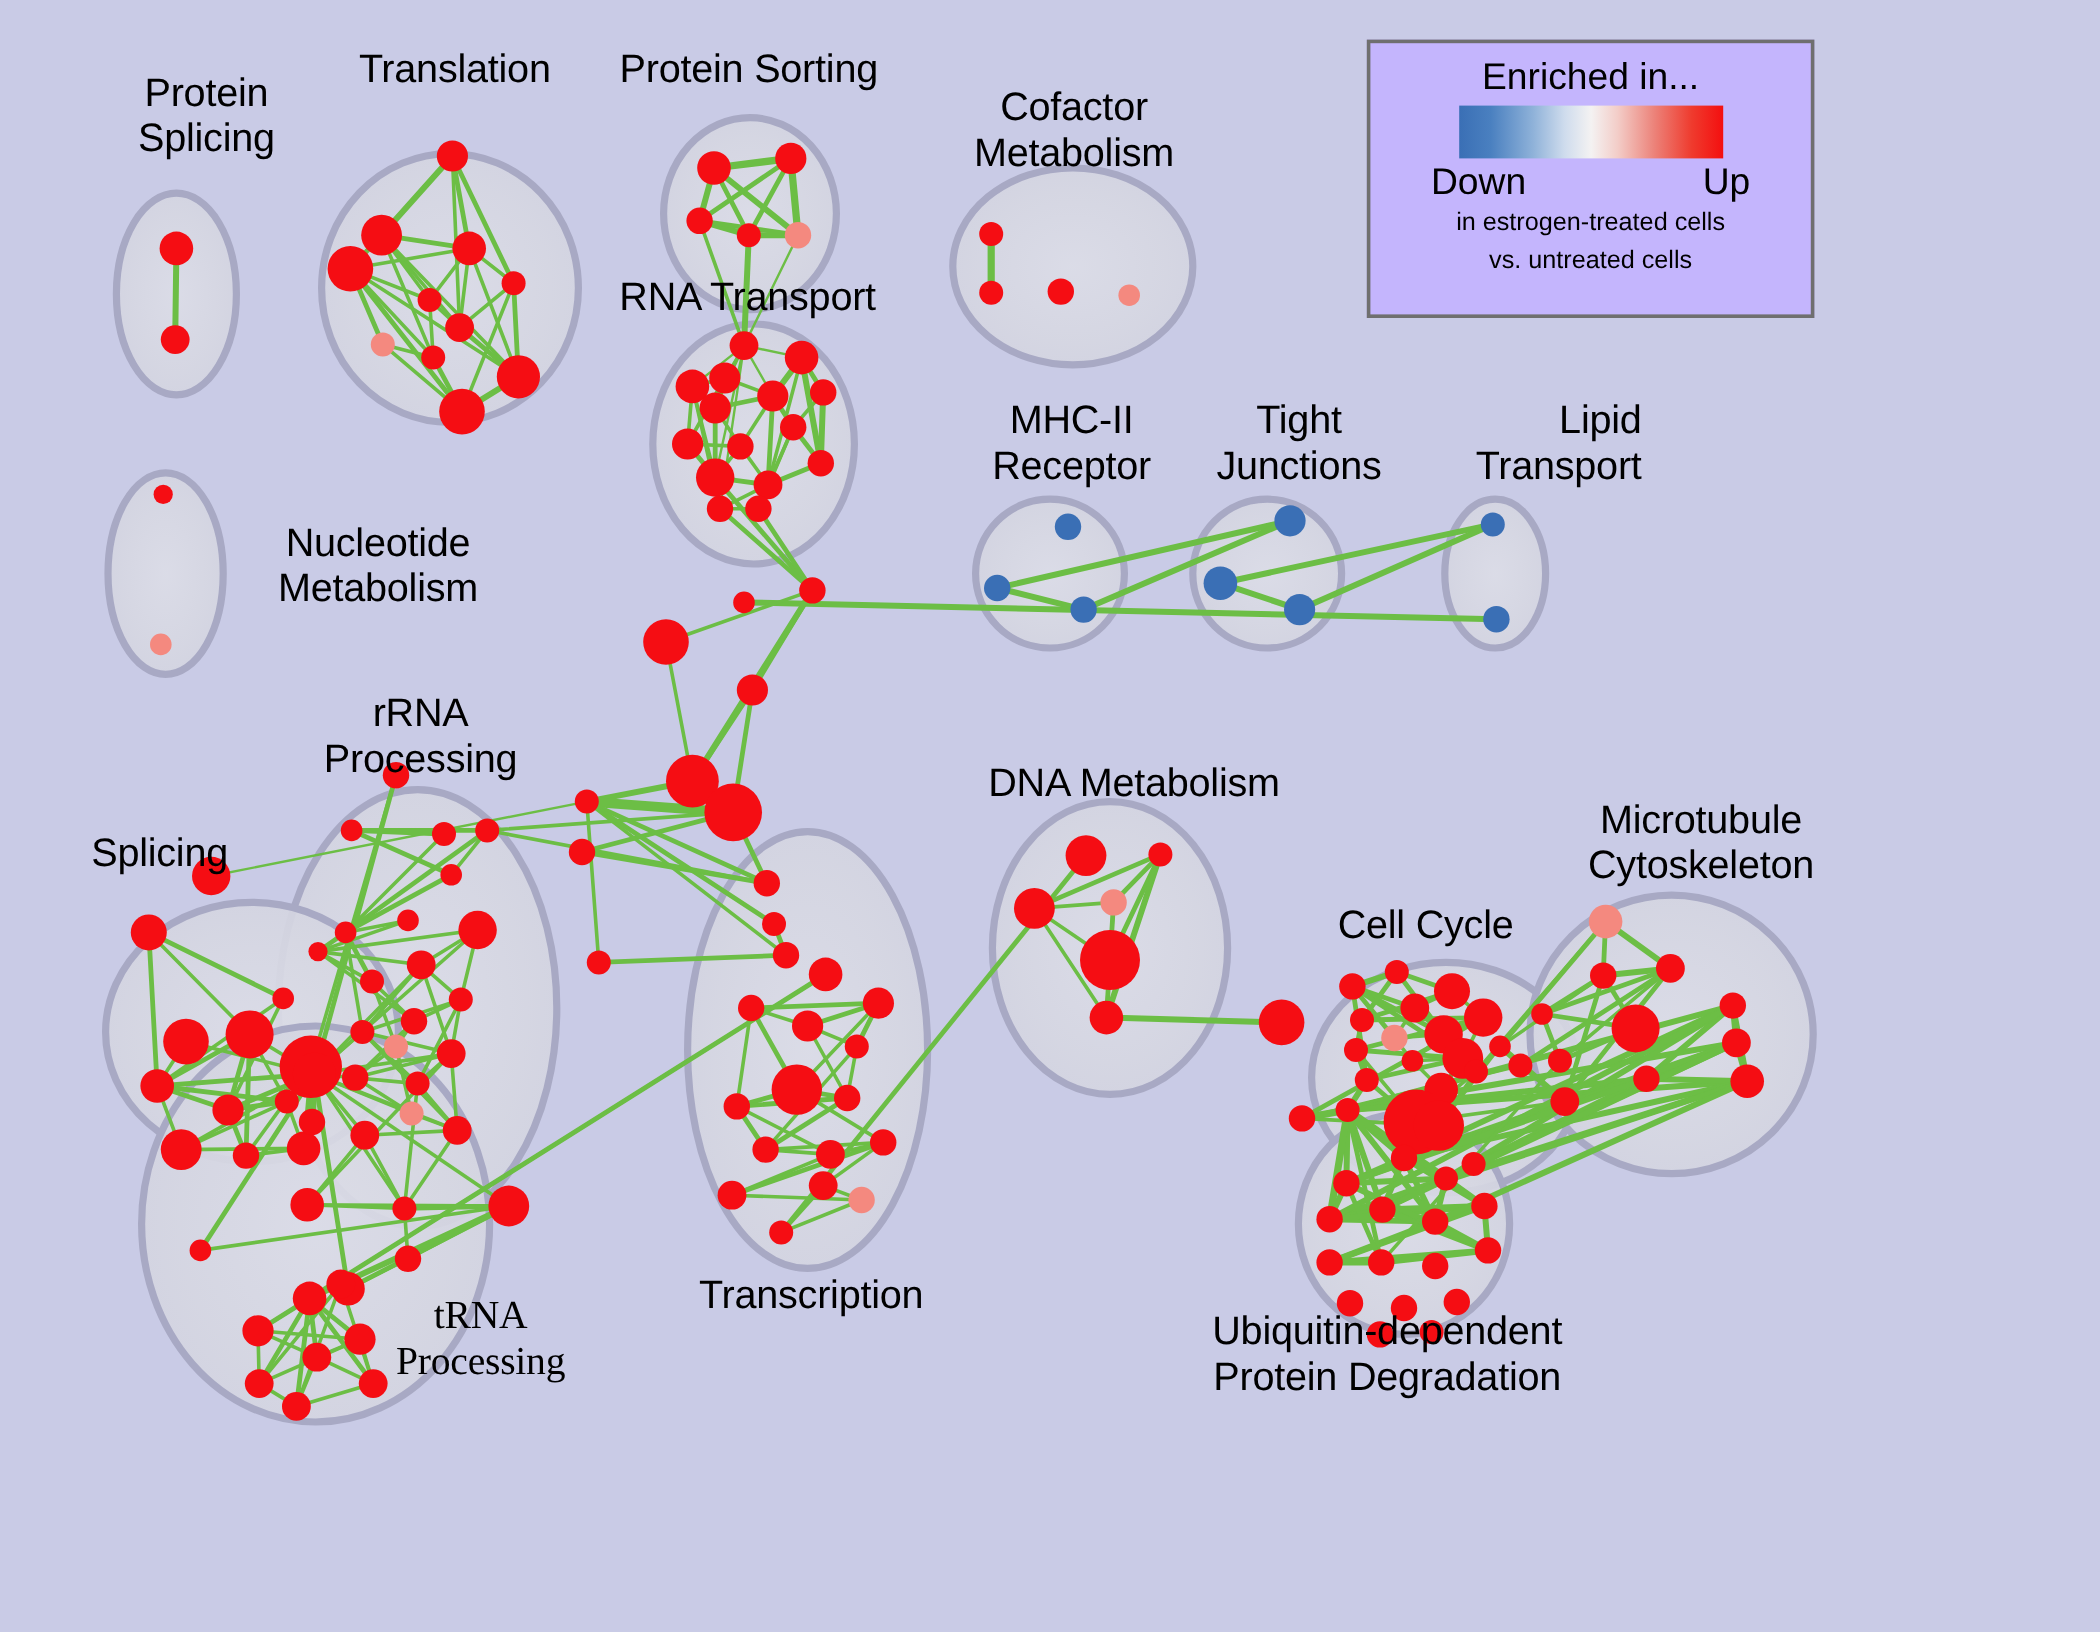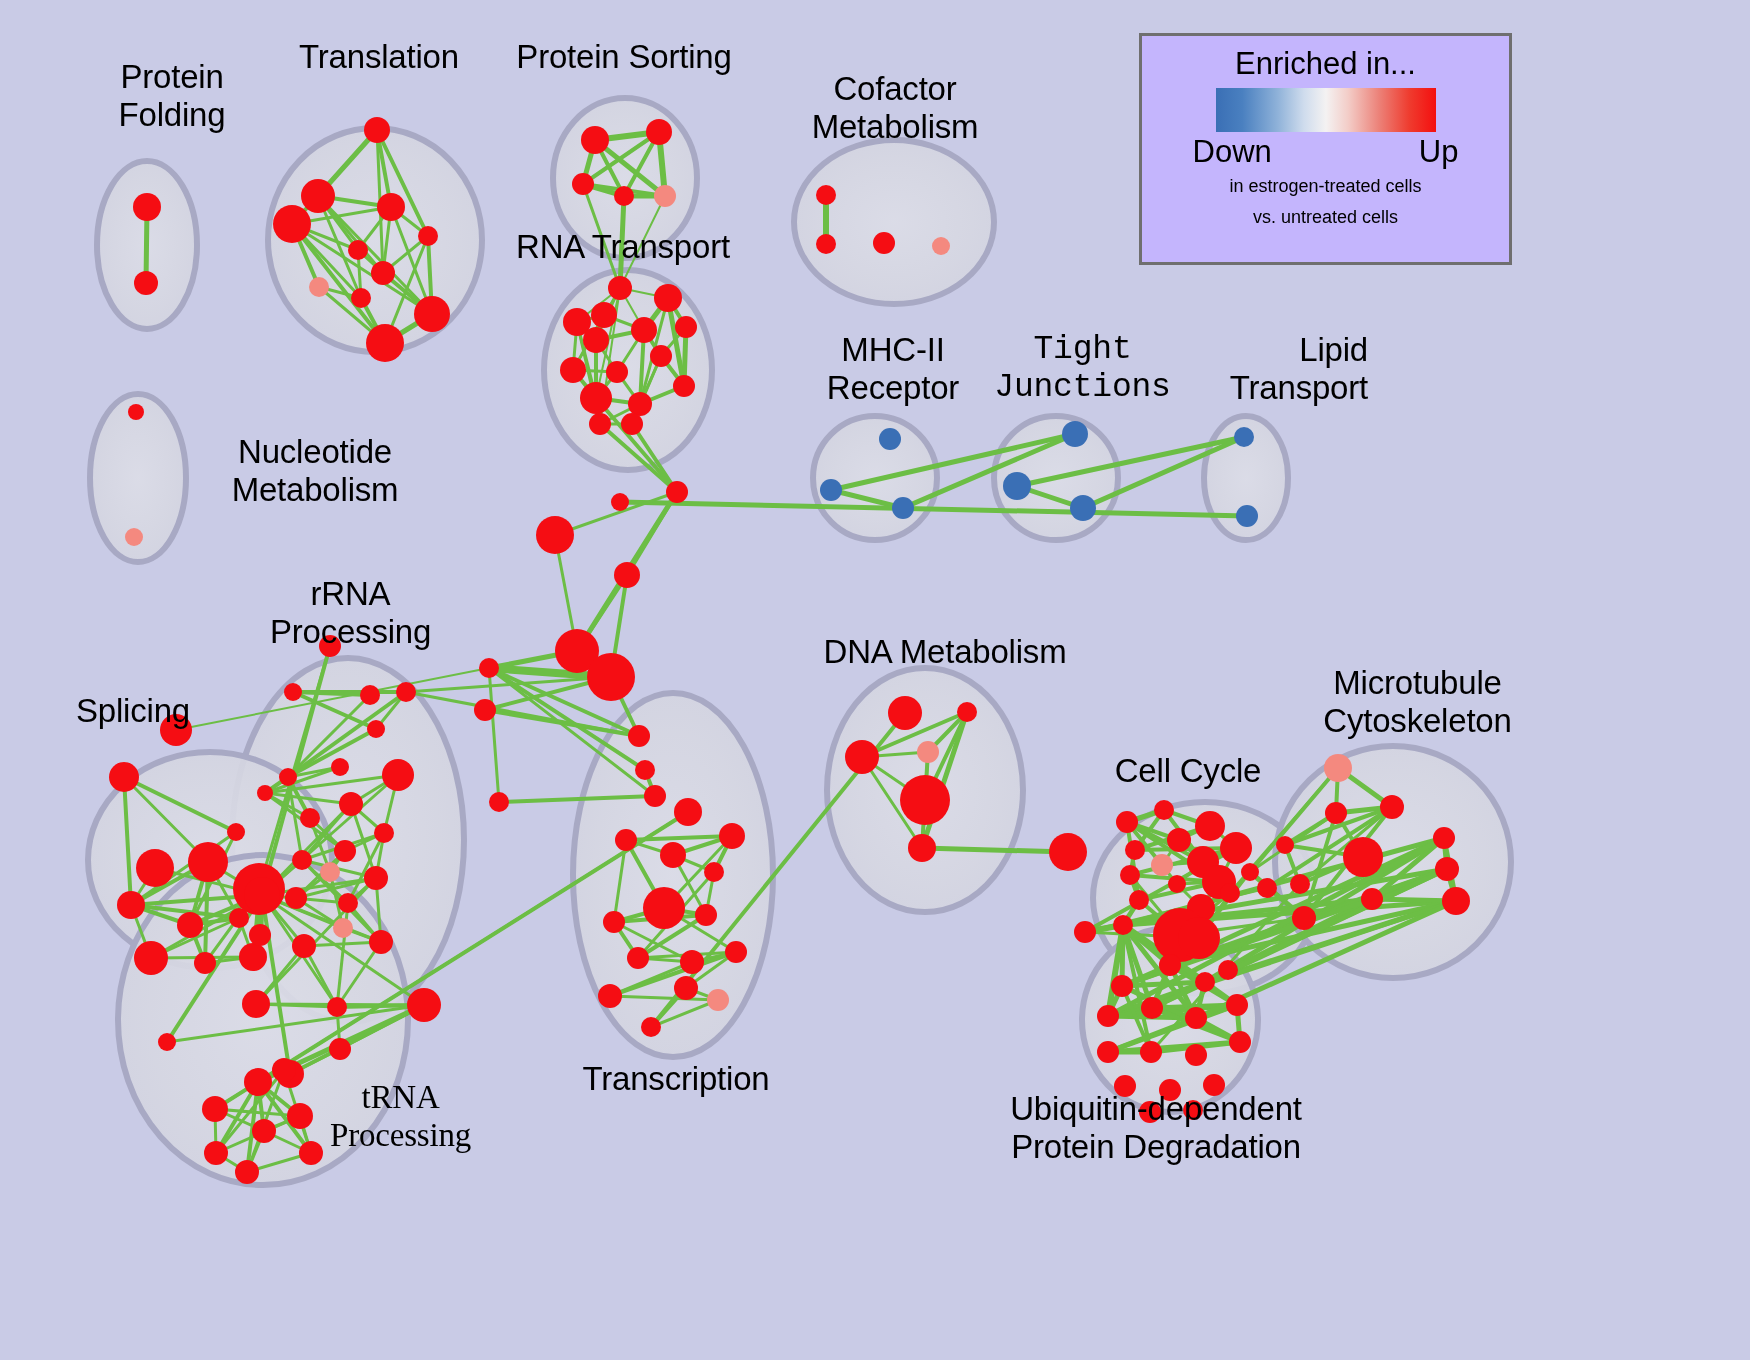--- a/index.html
+++ b/index.html
@@ -66,21 +66,21 @@
   #legend .legend-ends {
     margin-top: 2px;
     width: 266px;
     display: flex;
     justify-content: space-between;
     font-size: 31px;
     line-height: 36px;
   }
   #legend .legend-sub {
     margin-top: 1px;
-    font-size: 18px;
+    font-size: 21px;
     line-height: 30px;
     text-align: left;
   }
 </style>
 </head>
 <body>
 
 <div id="stage">
   <svg id="net" viewBox="0 0 1750 1360" preserveAspectRatio="none" xmlns="http://www.w3.org/2000/svg">
     <defs>
@@ -685,31 +685,31 @@
         <circle cx="1170" cy="1090" r="11" fill="#f50d13"></circle>
         <circle cx="1214" cy="1085" r="11" fill="#f50d13"></circle>
         <circle cx="1150" cy="1112" r="11" fill="#f50d13"></circle>
         <circle cx="1193" cy="1110" r="10" fill="#f50d13"></circle>
         <circle cx="1228" cy="970" r="10" fill="#f50d13"></circle>
       </g>
   </svg>
 
   <div id="labels">
       <div class="cluster-label" style="left: 82px; top: 58px; width: 180px;">Protein
-Folding</div>
+Splicing</div>
       <div class="cluster-label" style="left: 284px; top: 38px; width: 190px;">Translation</div>
       <div class="cluster-label" style="left: 505px; top: 38px; width: 238px;">Protein Sorting</div>
       <div class="cluster-label" style="left: 508px; top: 228px; width: 230px;">RNA Transport</div>
       <div class="cluster-label" style="left: 790px; top: 70px; width: 210px;">Cofactor
 Metabolism</div>
       <div class="cluster-label" style="left: 200px; top: 433px; width: 230px;">Nucleotide
 Metabolism</div>
       <div class="cluster-label" style="left: 803px; top: 331px; width: 180px;">MHC-II
 Receptor</div>
-      <div class="cluster-label" style="left: 990px; top: 331px; width: 185px; font-family: Liberation Mono, monospace;">Tight
+      <div class="cluster-label" style="left: 990px; top: 331px; width: 185px;">Tight
 Junctions</div>
       <div class="cluster-label" style="left: 1178px; top: 331px; width: 190px; text-align: right;">Lipid
 Transport</div>
       <div class="cluster-label" style="left: 253px; top: 575px; width: 195px; text-align: center;">rRNA
 Processing</div>
       <div class="cluster-label" style="left: 58px; top: 692px; width: 150px;">Splicing</div>
       <div class="cluster-label" style="left: 308px; top: 1078px; width: 185px; font-family: Liberation Serif, serif;">tRNA
 Processing</div>
       <div class="cluster-label" style="left: 576px; top: 1060px; width: 200px;">Transcription</div>
       <div class="cluster-label" style="left: 820px; top: 633px; width: 250px;">DNA Metabolism</div>

